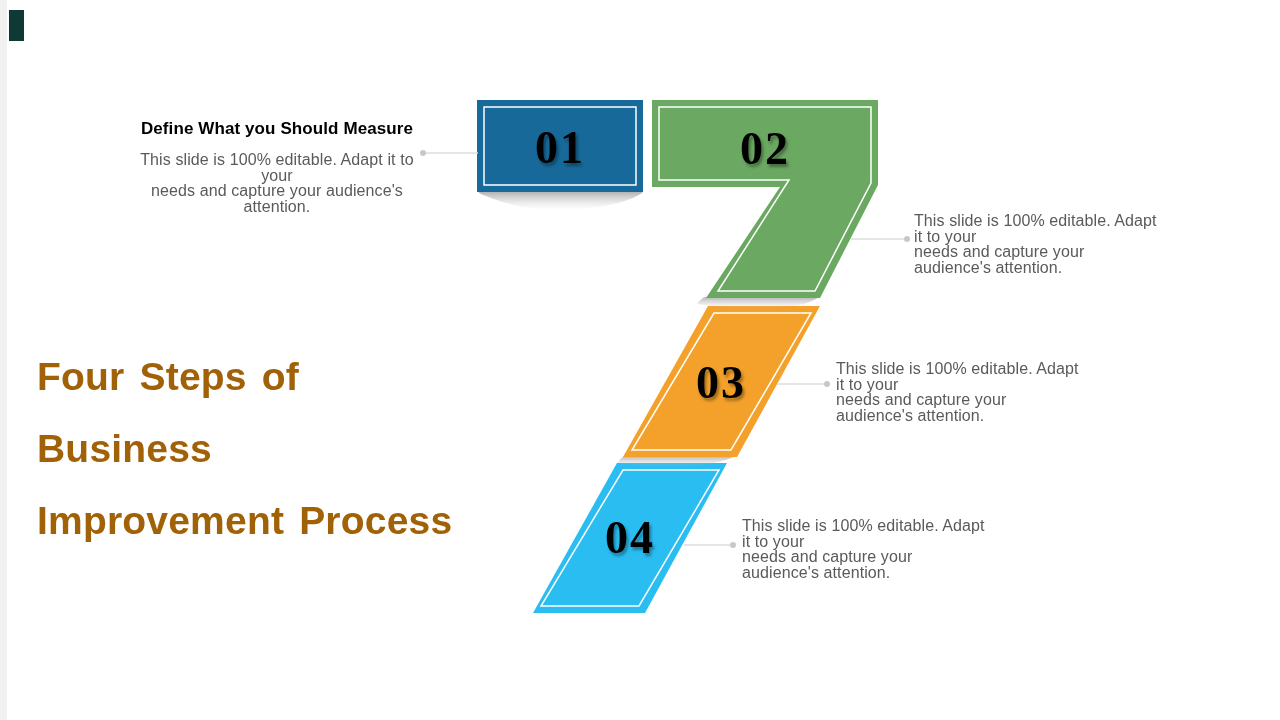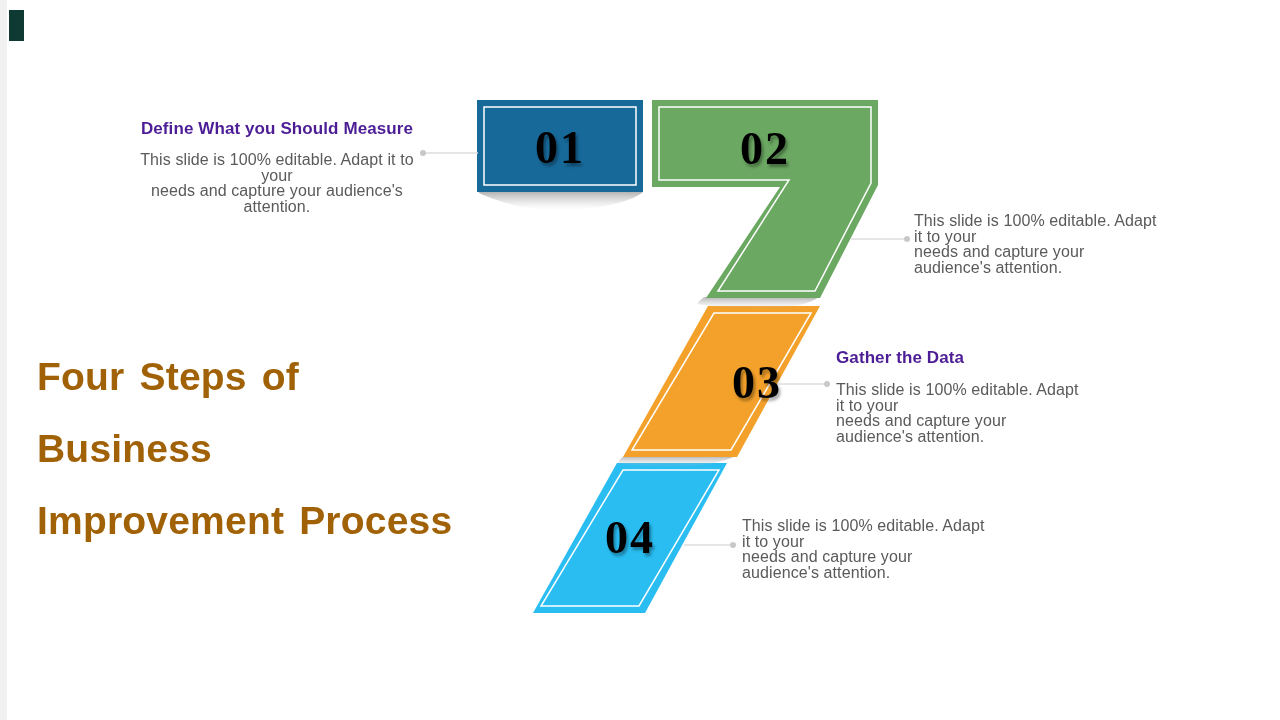--- a/index.html
+++ b/index.html
@@ -21,25 +21,25 @@
   }
   .shapes{position:absolute;left:0;top:0;}
   .step-number{
     position:absolute;transform:translate(-50%,-50%);
     color:#000000;font-size:46px;font-weight:bold;letter-spacing:2px;
     text-shadow:2px 3px 3px rgba(0,0,0,0.35);
     font-family:Liberation Serif, serif;
   }
   .n1{left:560px;top:147px;}
   .n2{left:765px;top:148px;}
-  .n3{left:721px;top:382px;margin-left:36px;}
+  .n3{left:721px;top:382px;}
   .n4{left:630px;top:537px;}
   .text-block{position:absolute;}
   .text-block h3{
-    margin:0;font-size:17px;line-height:21px;font-weight:bold;color:#4c1d95;
+    margin:0;font-size:17px;line-height:21px;font-weight:bold;color:#000000;
     letter-spacing:0.1px;
   }
   .text-block p{
     margin:0;font-size:16px;line-height:15.5px;color:#5a5a5a;
     white-space:pre-line;letter-spacing:0.1px;
   }
   .tb1{left:140px;top:118px;width:274px;text-align:center;}
   .tb1 p{margin-top:13px;}
   .tb2{left:914px;top:191px;width:250px;text-align:left;}
   .tb2 p{margin-top:22px;}
@@ -106,21 +106,20 @@
   <p>This slide is 100% editable. Adapt it to your
 needs and capture your audience's attention.</p>
 </div>
 
 <div class="text-block tb2">
   <p>This slide is 100% editable. Adapt it to your
 needs and capture your audience's attention.</p>
 </div>
 
 <div class="text-block tb3">
-  <h3>Gather the Data</h3>
   <p>This slide is 100% editable. Adapt it to your
 needs and capture your audience's attention.</p>
 </div>
 
 <div class="text-block tb4">
   <p>This slide is 100% editable. Adapt it to your
 needs and capture your audience's attention.</p>
 </div>
 
 </body></html>

